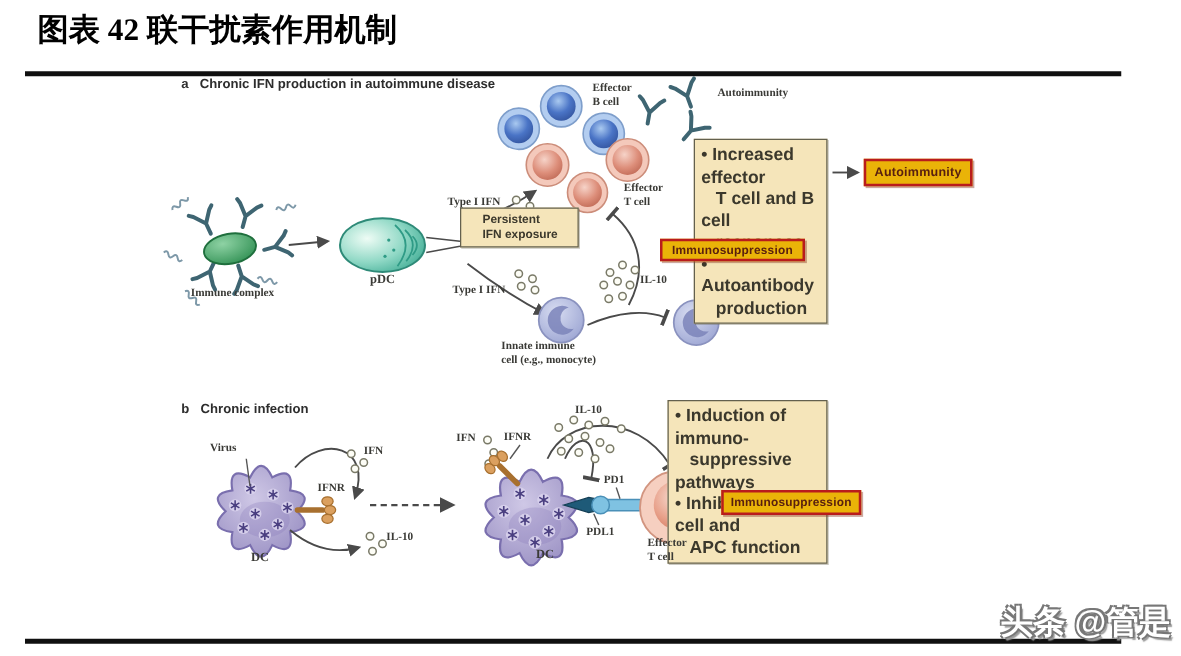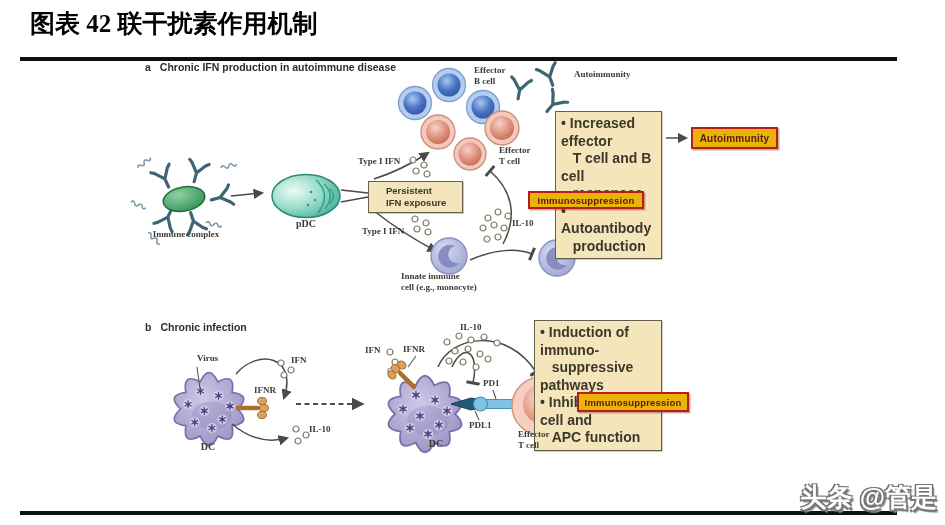--- a/index.html
+++ b/index.html
@@ -273,21 +273,21 @@
       </g>
     </g>
   </svg>
 
   <div class="hdr" style="left:145px;top:61px;">
     <span class="letter">a</span>
     <span>Chronic IFN production in autoimmune disease</span>
   </div>
   <div class="lbl ctr" style="left:133px;top:229px;width:106px;">Immune complex</div>
   <div class="lbl ctr" style="left:278px;top:218px;width:56px;font-size:10px;">pDC</div>
-  <div class="beige" style="left:368px;top:181px;width:71px;font-size:9.5px;padding-left:17px;">Persistent
+  <div class="beige" style="left:368px;top:166px;width:71px;font-size:9.5px;padding-left:17px;">Persistent
 IFN exposure</div>
   <div class="lbl" style="left:358px;top:156px;">Type I IFN</div>
   <div class="lbl" style="left:362px;top:226px;">Type I IFN</div>
   <div class="lbl" style="left:474px;top:65px;">Effector
 B cell</div>
   <div class="lbl" style="left:499px;top:145px;">Effector
 T cell</div>
   <div class="lbl" style="left:574px;top:69px;">Autoimmunity</div>
   <div class="beige" style="left:555px;top:111px;width:95px;">• Increased effector
    T cell and B cell
@@ -297,21 +297,21 @@
   <div class="pink" style="left:691px;top:127px;width:83px;height:18px;font-size:10px;">Autoimmunity</div>
   <div class="pink" style="left:528px;top:191px;width:112px;height:14px;font-size:9.5px;">Immunosuppression</div>
   <div class="lbl" style="left:512px;top:218px;">IL-10</div>
   <div class="lbl" style="left:401px;top:271px;">Innate immune
 cell (e.g., monocyte)</div>
 
   <div class="hdr" style="left:145px;top:321px;">
     <span class="letter">b</span>
     <span>Chronic infection</span>
   </div>
-  <div class="lbl" style="left:197px;top:353px;">Virus</div>
+  <div class="lbl" style="left:168px;top:353px;">Virus</div>
   <div class="lbl" style="left:291px;top:355px;">IFN</div>
   <div class="lbl" style="left:254px;top:385px;">IFNR</div>
   <div class="lbl" style="left:309px;top:424px;">IL-10</div>
   <div class="lbl ctr" style="left:193px;top:441px;width:30px;font-size:10px;">DC</div>
   <div class="lbl" style="left:365px;top:345px;">IFN</div>
   <div class="lbl" style="left:403px;top:344px;">IFNR</div>
   <div class="lbl" style="left:460px;top:322px;">IL-10</div>
   <div class="beige" style="left:534px;top:320px;width:116px;">• Induction of immuno-
    suppressive pathways
 • Inhibition of T cell and

